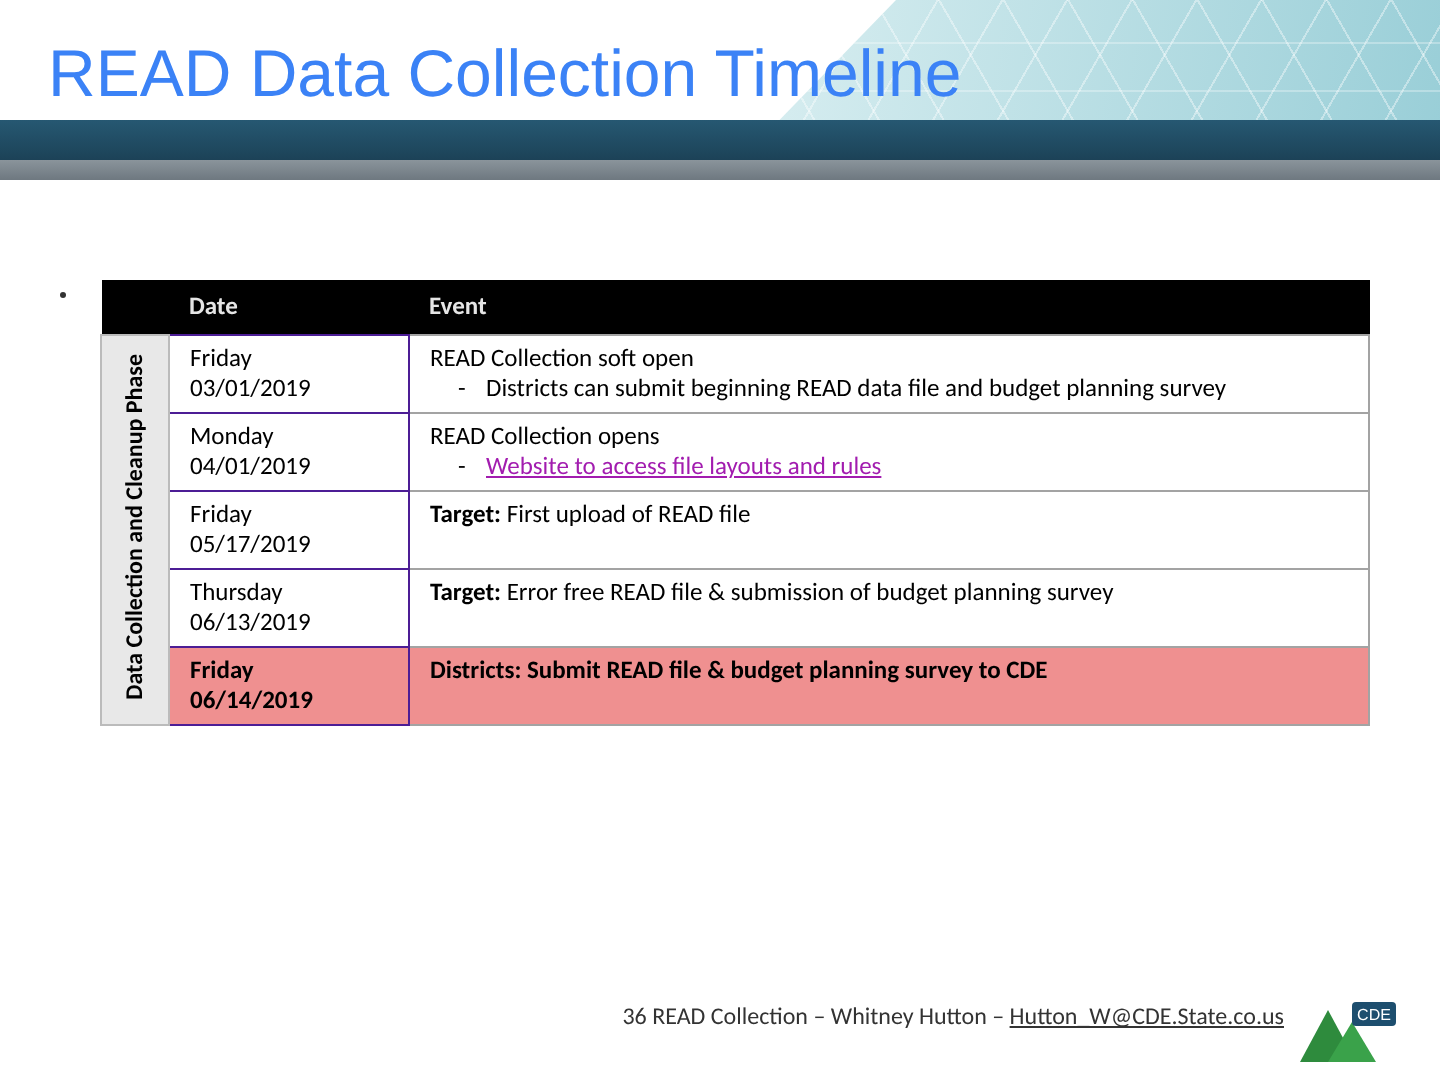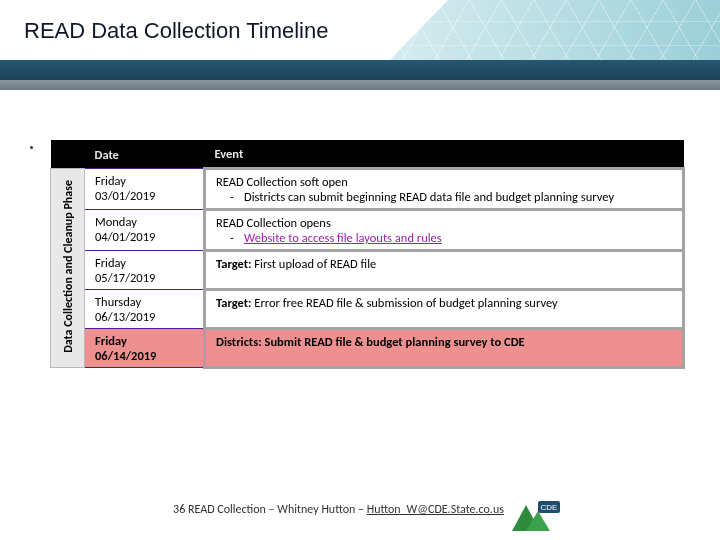--- a/index.html
+++ b/index.html
@@ -25,22 +25,22 @@
     width: 340px; height: 70px;
     background-image:
       repeating-linear-gradient(60deg, rgba(255,255,255,0.4) 0 1px, transparent 1px 28px),
       repeating-linear-gradient(-60deg, rgba(255,255,255,0.4) 0 1px, transparent 1px 28px),
       repeating-linear-gradient(0deg, rgba(255,255,255,0.3) 0 1px, transparent 1px 24px);
     clip-path: polygon(20% 0, 100% 0, 100% 100%, 0 100%);
   }
   .title {
     position: absolute;
     top: 18px; left: 24px;
-    font-size: 22px;
-    color: #0f172a;
+    font-size: 33px;
+    color: #3b82f6;
     font-family: Arial, sans-serif;
   }
   .bar-dark {
     position: absolute;
     top: 60px; left: 0; right: 0;
     height: 20px;
     background: linear-gradient(180deg, #265872 0%, #1c4257 100%);
   }
   .bar-gray {
     position: absolute;
@@ -94,21 +94,21 @@
     padding: 8px 2px;
   }
   td.date-cell {
     border: 1px solid #4c1d95;
     padding: 4px 10px;
     vertical-align: top;
     width: 120px;
     background: #fff;
   }
   td.event-cell {
-    border: 3px solid #a3a3a3;
+    border: 1px solid #a3a3a3;
     padding: 4px 10px;
     vertical-align: top;
     background: #fff;
     margin-left: 36px;
   }
   tr.deadline td.date-cell,
   tr.deadline td.event-cell { background: #ef9090; }
   .day { display: block; }
   .dateval { display: block; }
   .ev-line { white-space: normal; }
@@ -118,21 +118,21 @@
   .bold { font-weight: 700; }
 
   .footer {
     position: absolute;
     bottom: 16px;
     left: 35px;
     right: 20px;
     height: 30px;
     display: flex;
     align-items: center;
-    justify-content: center;
+    justify-content: flex-end;
     font-size: 12px;
     color: #333;
   }
   .footer .ftxt { font-family: Calibri, Arial, sans-serif; }
   .uline { text-decoration: underline; }
   .logo { display: flex; align-items: center; gap: 0; margin-top: 14px; }
 </style>
 </head>
 <body>
 

